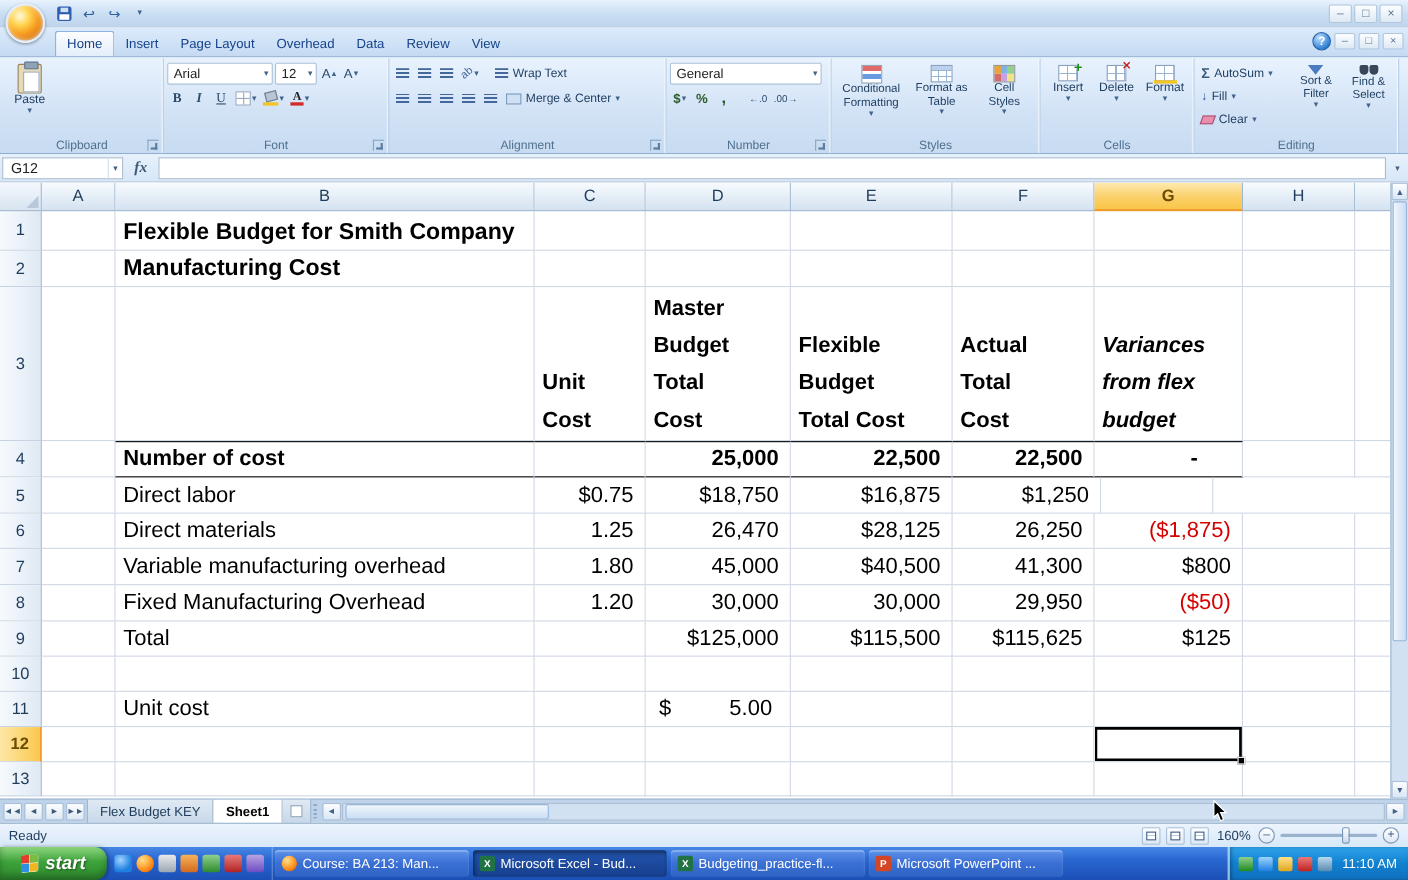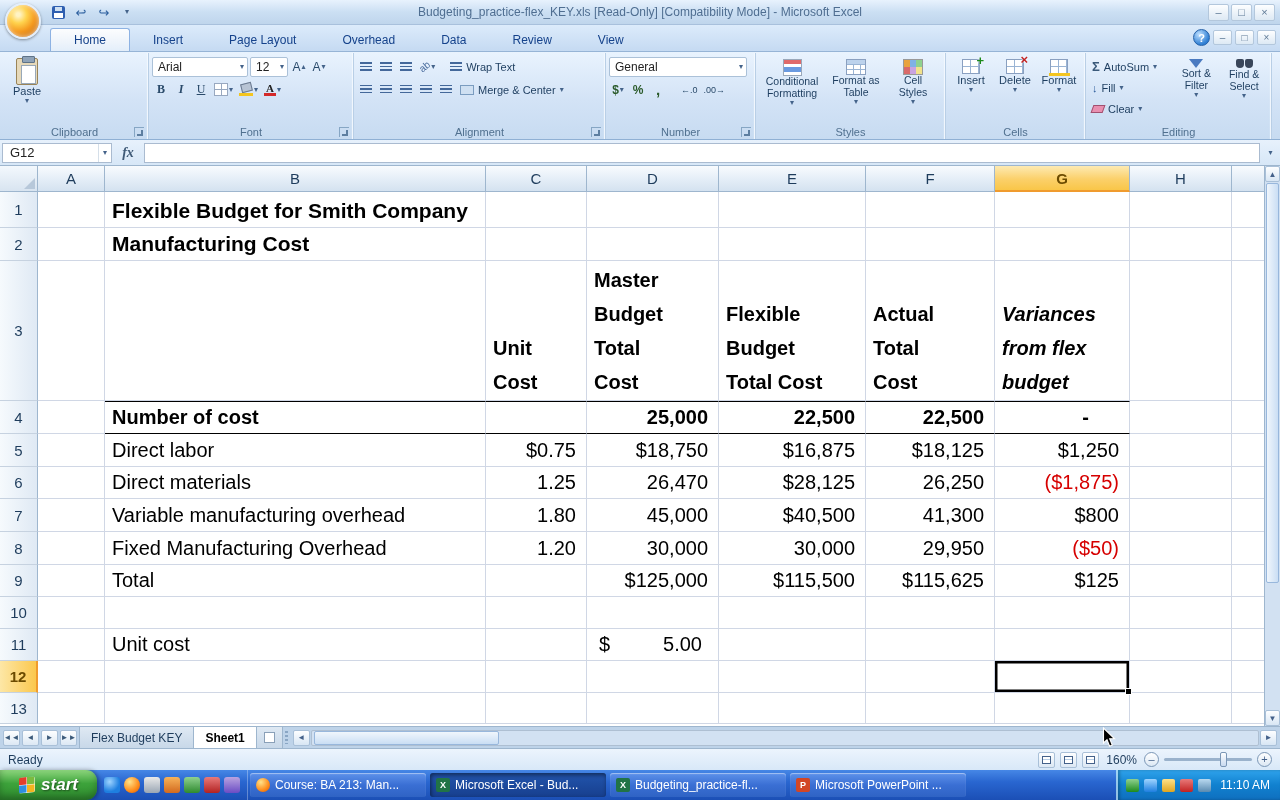--- a/index.html
+++ b/index.html
@@ -16,21 +16,21 @@
   .qbtn { width:20px; height:18px; display:flex; align-items:center; justify-content:center; font-size:13px; color:#2c5f9e; }
   .ic-save { width:13px; height:13px; background:#2f5fb0; border-radius:2px; position:relative; display:inline-block; }
   .ic-save:before { content:""; position:absolute; left:3px; top:1px; width:7px; height:4px; background:#cfe0f2; }
   .ic-save:after { content:""; position:absolute; left:2px; bottom:1px; width:9px; height:5px; background:#fff; }
   .title-text { position:absolute; left:0; right:0; text-align:center; font-size:12px; color:#4f6e91; pointer-events:none; }
   .win-controls { margin-left:auto; display:flex; gap:2px; padding-right:5px; z-index:42; }
   .wbtn { width:21px; height:17px; display:flex; align-items:center; justify-content:center; font-size:11px; color:#5f7astroke; color:#5f7a96; background:linear-gradient(#fdfeff,#dde9f4); border:1px solid #b3c7dc; border-radius:2px; }
 
   
   .tabrow { height:27px; background:linear-gradient(#dcebfb,#c5daf2); border-bottom:1px solid #96b4d6; display:flex; align-items:flex-end; padding-left:50px; position:relative; flex:none; }
-  .rtab { padding:4px 23px 4px; font-size:12px; color:#15428b; }
+  .rtab { padding:4px 10px 4px; font-size:12px; color:#15428b; }
   .rtab.active { background:linear-gradient(#fcfdfe,#eef4fb 60%,#e3eefa); border:1px solid #8db2e3; border-bottom:none; border-radius:3px 3px 0 0; }
   .tabrow-right { position:absolute; right:4px; top:4px; display:flex; gap:3px; align-items:center; }
   .helpbtn { width:17px; height:17px; border-radius:50%; background:radial-gradient(circle at 35% 30%,#bfe0ff,#2f7fd4 70%); color:#fff; font-size:11px; font-weight:bold; display:flex; align-items:center; justify-content:center; border:1px solid #2460a8; }
   .tr-btn { width:19px; height:15px; display:flex; align-items:center; justify-content:center; font-size:10px; color:#5f7a96; background:linear-gradient(#fdfeff,#dde9f4); border:1px solid #b3c7dc; border-radius:2px; }
 
   
   .ribbon { height:88px; background:linear-gradient(#e9f3fe,#d3e3f6 55%,#c7dbf1); border-bottom:1px solid #8fb0d4; display:flex; padding:1px 0 0 1px; flex:none; }
   .rgroup { display:flex; flex-direction:column; border-right:1px solid #b9cfe6; box-shadow:inset -2px 0 1px -1px #f4f9fe; padding:2px 3px 0; flex:none; }
   .gbody { flex:1; display:flex; align-items:flex-start; }
   .glabel { height:15px; font-size:11px; color:#50708f; display:flex; align-items:center; justify-content:center; position:relative; }
@@ -190,21 +190,20 @@
   <div class="titlebar">
     <div class="orb"></div>
     <div class="qat">
       <span class="qbtn">
           <span class="ic-save"></span>
         </span>
       <span class="qbtn">↩</span>
       <span class="qbtn">↪</span>
       <span class="qbtn car">▾</span>
     </div>
-    <div class="title-text">Budgeting_practice-flex_KEY.xls  [Read-Only]  [Compatibility Mode] - Microsoft Excel</div>
     <div class="win-controls">
       <span class="wbtn">–</span>
       <span class="wbtn">□</span>
       <span class="wbtn">×</span>
     </div>
   </div>
 
   <div class="tabrow">
     <div class="rtab active">Home</div>
     <div class="rtab">Insert</div>
@@ -525,21 +524,20 @@
           <div class="cell" style="width: 102px;"></div>
           <div class="cell filler"></div>
         </div>
         <div class="grid-row" style="height: 33px;">
           <div class="rhead">5</div>
           <div class="cell" style="width: 67px;"></div>
           <div class="cell" style="width: 381px;">Direct labor</div>
           <div class="cell r" style="width: 101px;">$0.75</div>
           <div class="cell r" style="width: 132px;">$18,750</div>
           <div class="cell r" style="width: 147px;">$16,875</div>
-          <div class="cell r" style="width: 129px;">$18,125</div>
           <div class="cell r" style="width: 135px;">$1,250</div>
           <div class="cell" style="width: 102px;"></div>
           <div class="cell filler"></div>
         </div>
         <div class="grid-row" style="height: 32px;">
           <div class="rhead">6</div>
           <div class="cell" style="width: 67px;"></div>
           <div class="cell" style="width: 381px;">Direct materials</div>
           <div class="cell r" style="width: 101px;">1.25</div>
           <div class="cell r" style="width: 132px;">26,470</div>

